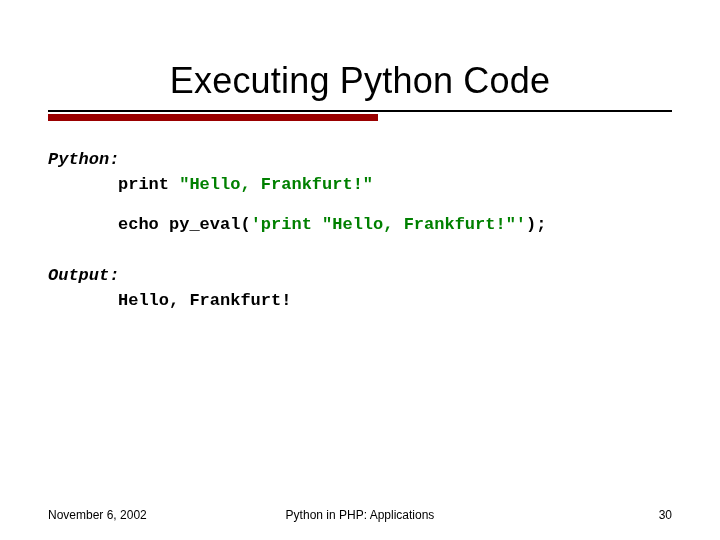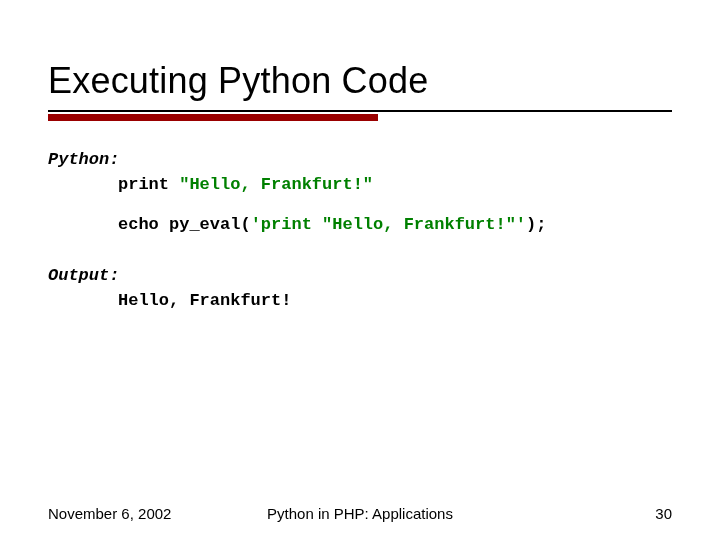--- a/index.html
+++ b/index.html
@@ -19,20 +19,21 @@
   }
   .title-wrap {
     padding: 60px 48px 0 48px;
   }
   .title {
     font-size: 36px;
     font-weight: 400;
     color: #000;
     letter-spacing: 0.2px;
     font-family: Verdana, Arial, sans-serif;
+    text-align: center;
   }
   .underline-group {
     margin-top: 8px;
     height: 10px;
     position: relative;
   }
   .underline-thin {
     position: absolute;
     top: 0;
     left: 0;
@@ -76,21 +77,21 @@
   .spacer { height: 16px; }
   .footer {
     position: absolute;
     bottom: 18px;
     left: 48px;
     right: 48px;
     display: flex;
     justify-content: space-between;
     align-items: center;
     font-family: Arial, sans-serif;
-    font-size: 15px;
+    font-size: 12px;
     color: #000;
   }
   .footer-center {
     position: absolute;
     left: 50%;
     transform: translateX(-50%);
   }
 </style>
 </head>
 <body>

